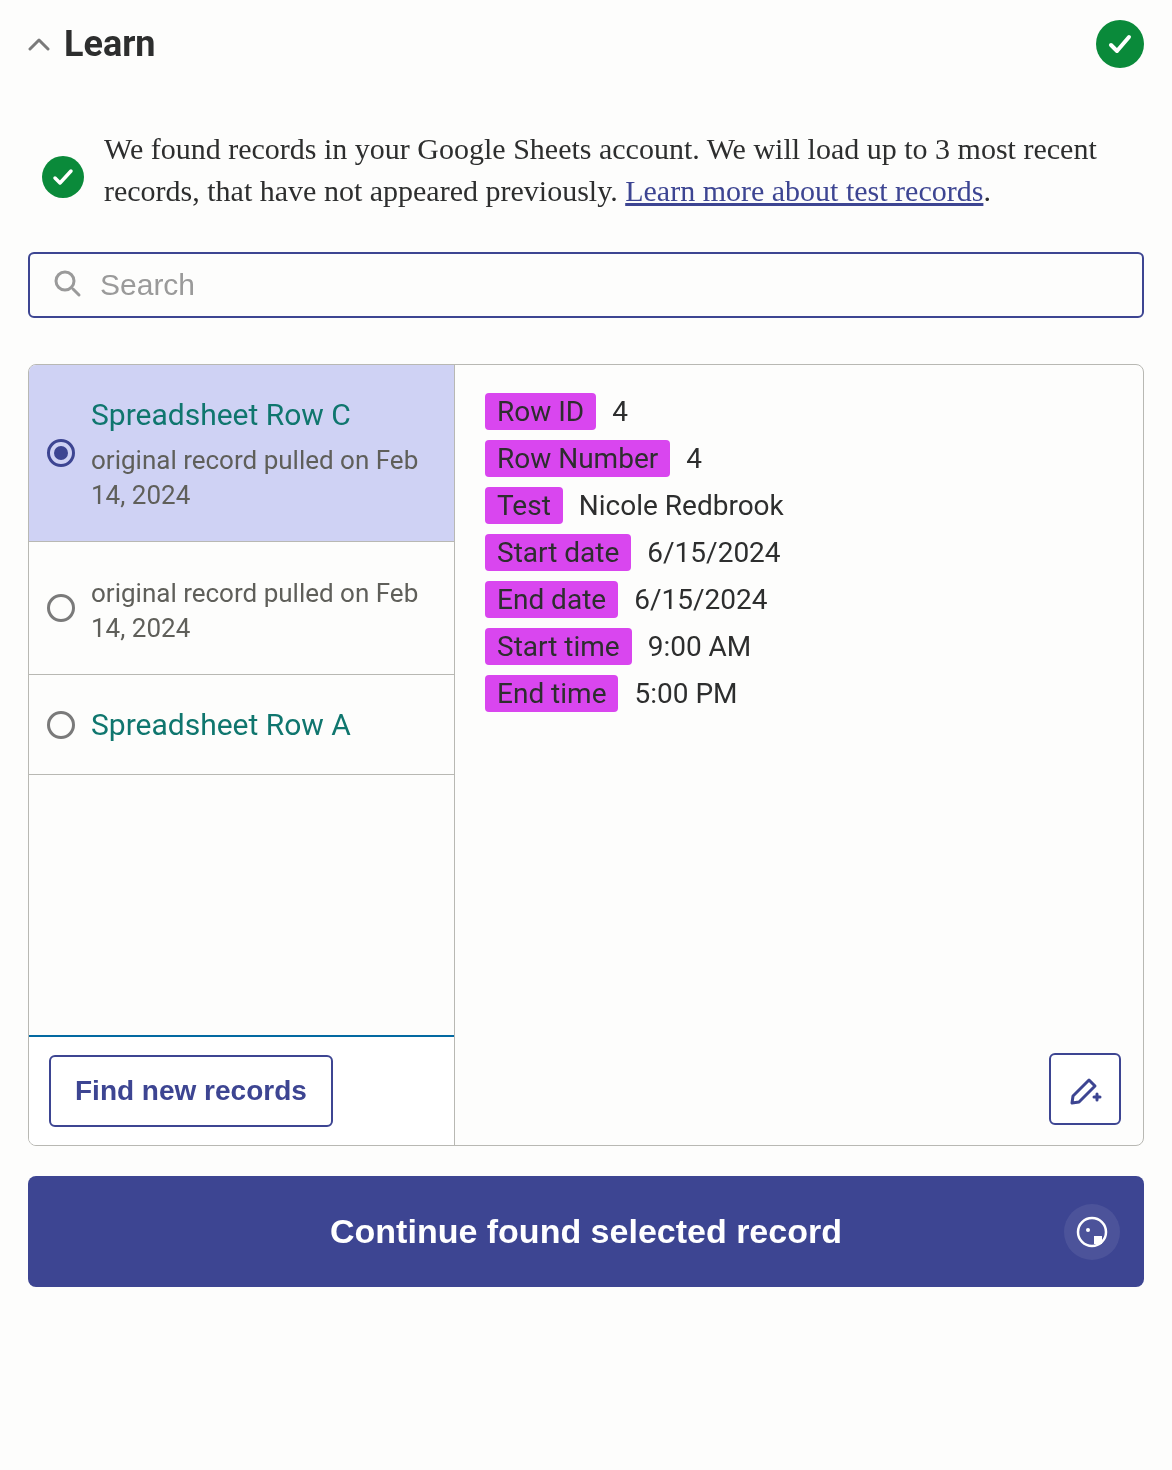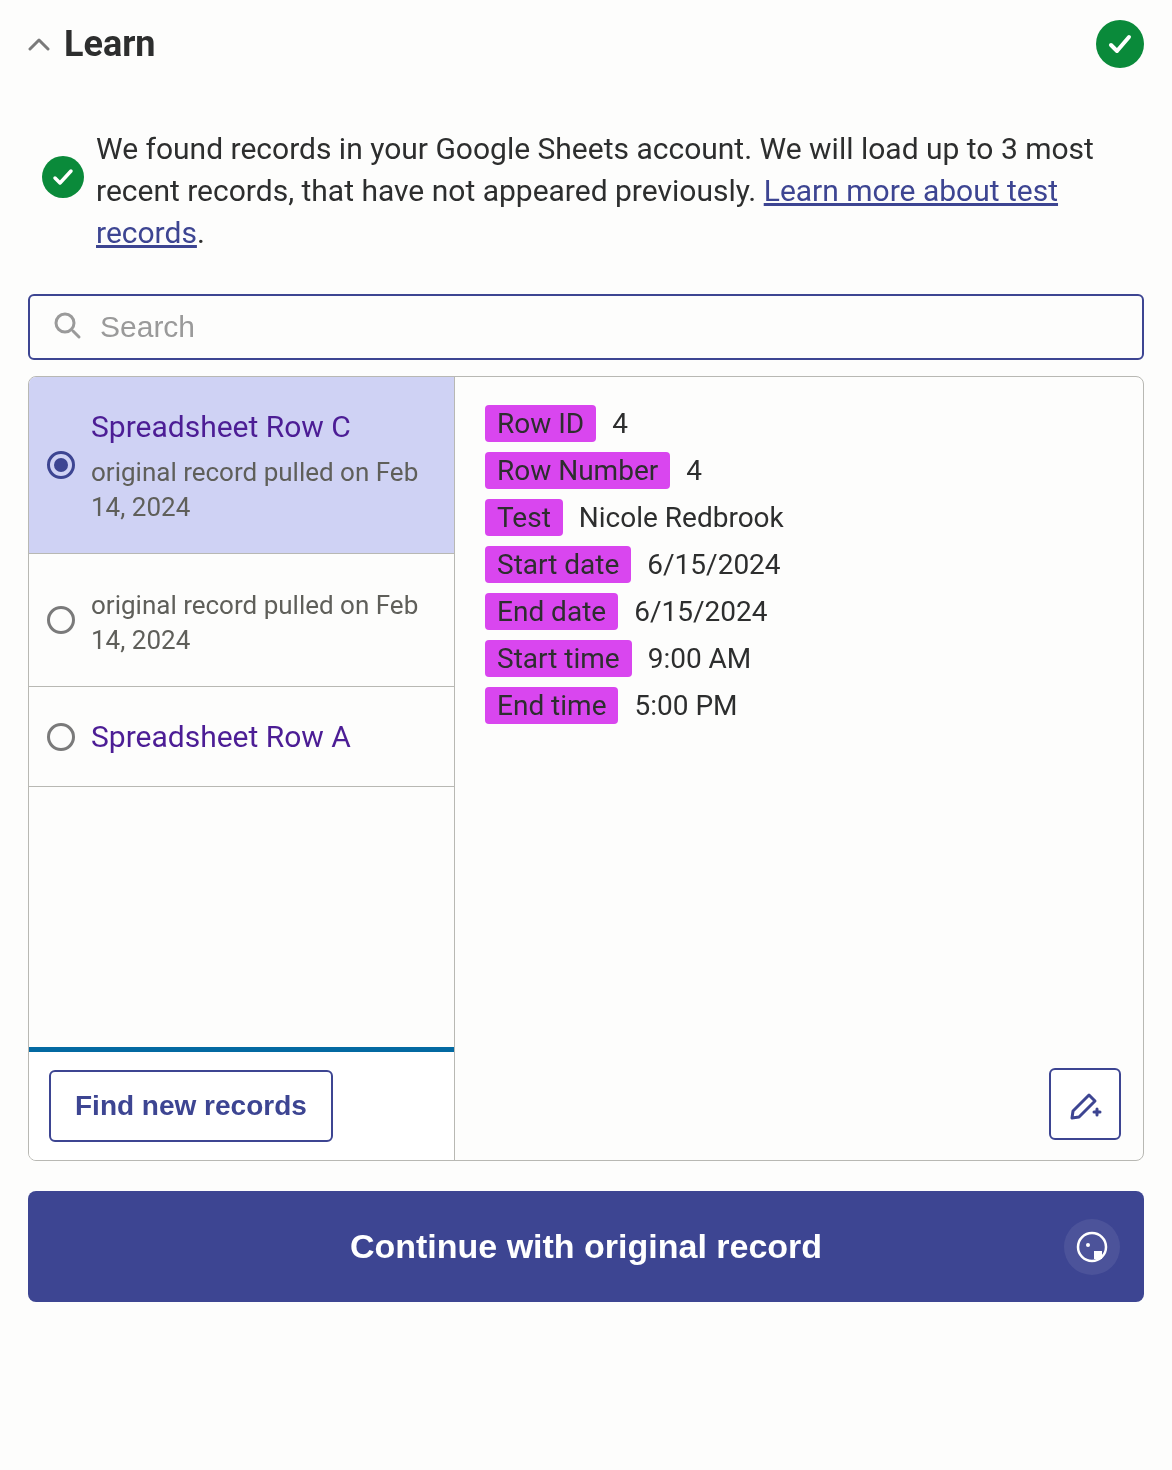--- a/index.html
+++ b/index.html
@@ -41,22 +41,23 @@
       border-radius: 50%;
       background: #0a8a3a;
       display: flex;
       align-items: center;
       justify-content: center;
     }
     .success-badge svg { stroke: #fff; }
     .info-row {
       display: flex;
       align-items: flex-start;
-      gap: 12px;
+      gap: 20px;
       padding: 0 14px 40px 14px;
+      font-family: Liberation Serif, serif;
     }
     .info-icon {
       width: 42px;
       height: 42px;
       border-radius: 50%;
       background: #0a8a3a;
       display: flex;
       align-items: center;
       justify-content: center;
       flex-shrink: 0;
@@ -73,21 +74,21 @@
       text-decoration: underline;
       cursor: pointer;
     }
     .search-box {
       border: 2px solid #3d4592;
       border-radius: 6px;
       display: flex;
       align-items: center;
       padding: 14px 22px;
       gap: 18px;
-      margin-bottom: 16px;
+      margin-bottom: 46px;
     }
     .search-icon svg { stroke: #9a9a9a; }
     .search-input {
       border: none;
       outline: none;
       font-size: 30px;
       color: #2d2e2e;
       flex: 1;
       background: transparent;
     }
@@ -139,32 +140,32 @@
       height: 14px;
       background: #3d4592;
       border-radius: 50%;
       top: 50%;
       left: 50%;
       transform: translate(-50%, -50%);
     }
     .record-body { flex: 1; }
     .record-title {
       font-size: 30px;
-      color: #4c1d95;
+      color: #0f766e;
       line-height: 1.45;
     }
     .record-sub {
       font-size: 26px;
       color: #5f5f5a;
       line-height: 1.35;
       margin-top: 6px;
     }
     .records-footer {
       padding: 18px 20px;
-      border-top: 5px solid #0369a1;
+      border-top: 2px solid #0369a1;
       background: #fff;
     }
     .find-btn {
       border: 2px solid #3d4592;
       color: #3d4592;
       background: #fff;
       font-size: 28px;
       font-weight: 700;
       padding: 18px 24px;
       border-radius: 6px;
@@ -348,21 +349,21 @@
             <line x1="30" y1="24" x2="30" y2="30"></line>
           </svg>
         </span>
       </button>
     </div>
   </div>
 </div>
 
 
 <button class="continue-btn">
-  <span>Continue with original record</span>
+  <span>Continue found selected record</span>
   <span class="help-circle">
     <svg width="36" height="36" viewBox="0 0 36 36" fill="none" stroke="#fff" stroke-width="2.5" stroke-linecap="round" stroke-linejoin="round">
       <circle cx="18" cy="18" r="14"></circle>
       <circle cx="14" cy="16" r="2" fill="#fff" stroke="none"></circle>
       <path d="M20 22 h8 v8 h-8 z" fill="#fff" stroke="none"></path>
     </svg>
   </span>
 </button>
 
 

